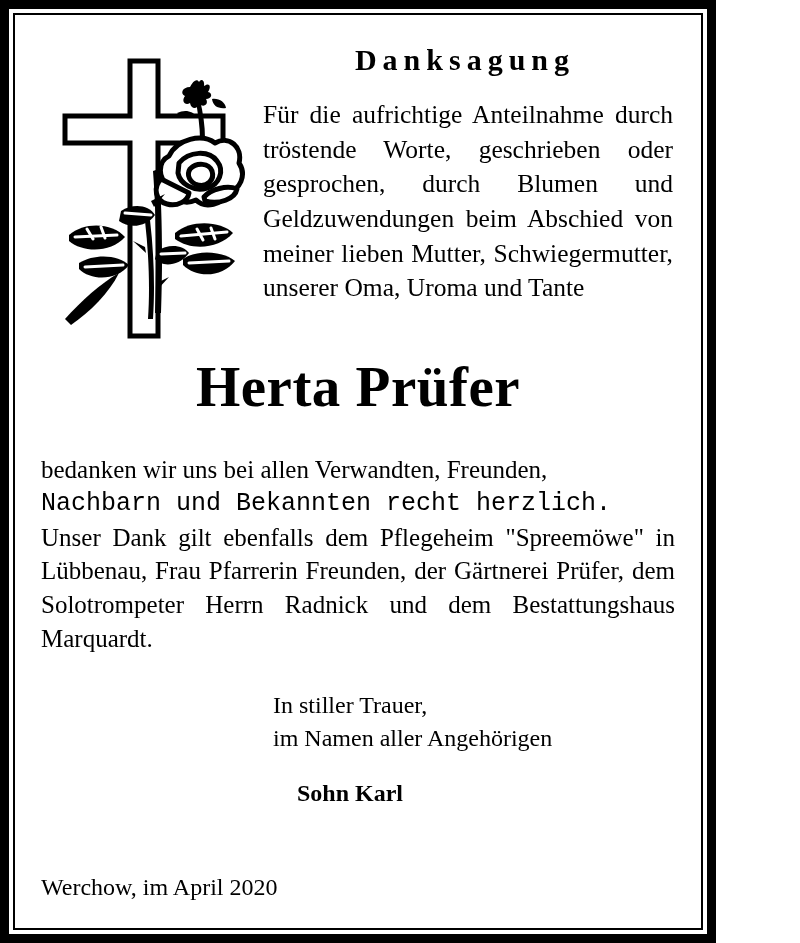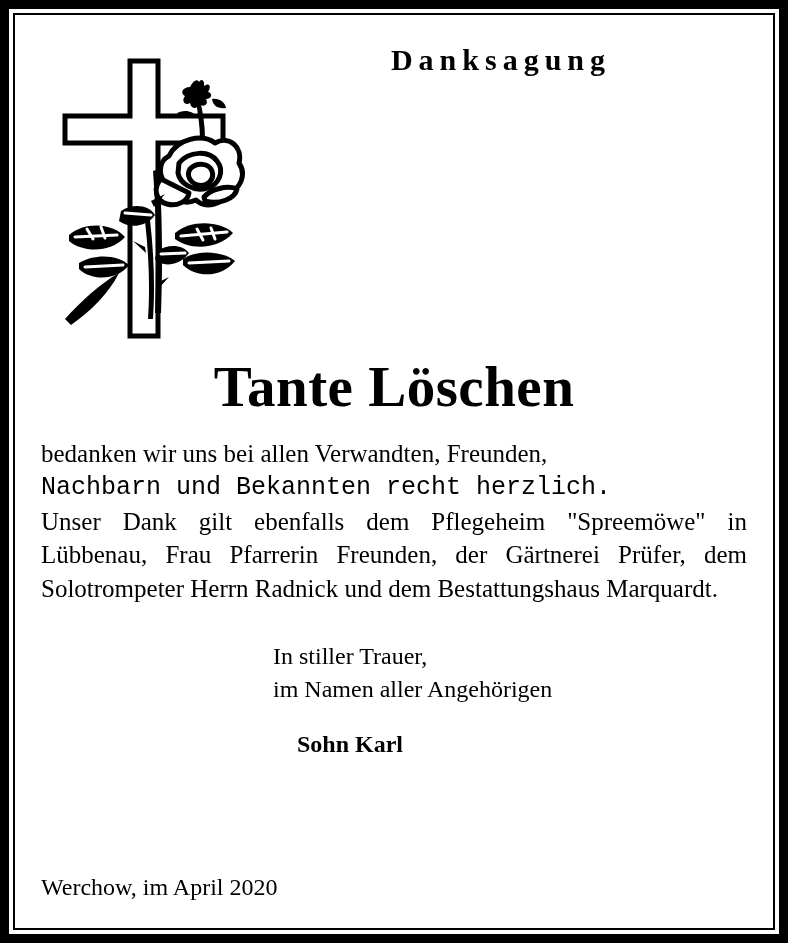--- a/index.html
+++ b/index.html
@@ -9,21 +9,21 @@
     background: #ffffff;
   }
   body {
     font-family: "Liberation Serif", "DejaVu Serif", serif;
     color: #000000;
   }
 
   
   .notice {
     position: relative;
-    width: 788px;
+    width: 716px;
     height: 943px;
     box-sizing: border-box;
     background: #000000;      
     padding: 9px;             
     overflow: hidden;
   }
   .notice-gap {
     box-sizing: border-box;
     width: 100%;
     height: 100%;
@@ -91,21 +91,21 @@
     text-align: center;
     letter-spacing: 0.5px;
     margin: 16px 0 0 0;
     line-height: 1.06;
   }
 
   
   .body-block {
     font-size: 25px;
     line-height: 1.345;
-    margin: 20px 0 0 0;
+    margin: 36px 0 0 0;
     font-family: "Liberation Serif", "DejaVu Serif", serif;
   }
   .body-block p {
     margin: 0;
     text-align: justify;
     text-justify: inter-word;
   }
   .body-block p.noju { text-align: left; font-family: Liberation Mono, monospace; }
 
   
@@ -221,24 +221,25 @@
                 <path d="M 30 178 L 36 188"></path>
                 <path d="M 44 176 L 48 187"></path>
                 <path d="M 140 178 L 146 189"></path>
                 <path d="M 154 177 L 158 188"></path>
               </g>
             </svg>
           </div>
 
           <div class="head-col">
             <h1 class="title">Danksagung</h1>
+            <p class="intro">Für die aufrichtige Anteilnahme durch tröstende Worte, geschrieben oder gesprochen, durch Blumen und Geldzuwendungen beim Abschied von meiner lieben Mutter, Schwiegermutter, unserer Oma, Uroma und Tante</p>
           </div>
         </div>
 
-        <div class="deceased-name">Tante Löschen</div>
+        <div class="deceased-name">Herta Prüfer</div>
 
         <div class="body-block">
           <p>bedanken wir uns bei allen Verwandten, Freunden,</p>
           <p class="noju">Nachbarn und Bekannten recht herzlich.</p>
           <p>Unser Dank gilt ebenfalls dem Pflegeheim "Spreemöwe" in Lübbenau, Frau Pfarrerin Freunden, der Gärtnerei Prüfer, dem Solotrompeter Herrn Radnick und dem Bestattungshaus Marquardt.</p>
         </div>
 
         <div class="closing">
           <div>In stiller Trauer,</div>
           <div>im Namen aller Angehörigen</div>

